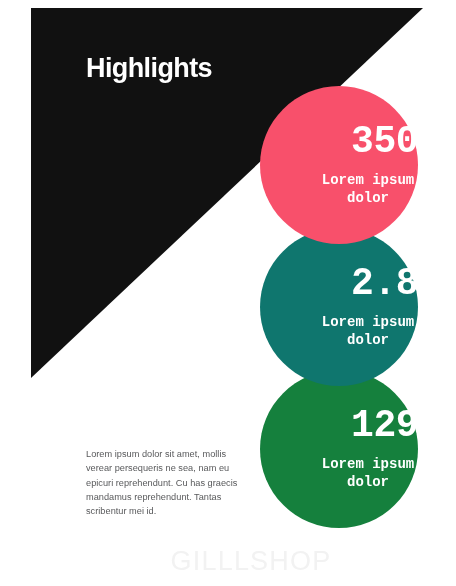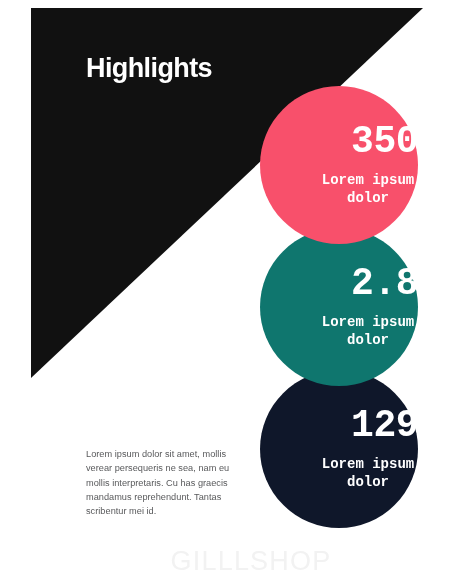--- a/index.html
+++ b/index.html
@@ -95,21 +95,21 @@
   .circle .caption {
     margin-top: 10px;
     font-size: 14px;
     font-weight: bold;
     line-height: 1.32;
     width: 100px;
   }
 
   #circle-1 { left: 237px; top: 86px;  background: #f8506b; z-index: 5; }
   #circle-2 { left: 237px; top: 228px; background: #0f766e; z-index: 4; }
-  #circle-3 { left: 237px; top: 370px; background: #0f172a; z-index: 3; }
+  #circle-3 { left: 237px; top: 370px; background: #15803d; z-index: 3; }
 
   
   .watermark {
     position: absolute;
     left: 0;
     right: 0;
     top: 546px;
     z-index: 2;
     text-align: center;
     color: #f2f2f2;
@@ -121,21 +121,21 @@
 </head>
 <body>
 
 <div id="slide">
 
   <div class="black-panel"></div>
 
   <h1 class="title">Highlights</h1>
 
 
-  <p class="footer-text">Lorem ipsum dolor sit amet, mollis verear persequeris ne sea, nam eu mollis interpretaris. Cu has graecis mandamus reprehendunt. Tantas scribentur mei id.</p>
+  <p class="footer-text">Lorem ipsum dolor sit amet, mollis verear persequeris ne sea, nam eu epicuri reprehendunt. Cu has graecis mandamus reprehendunt. Tantas scribentur mei id.</p>
 
   <div class="circle" id="circle-1">
     <div class="value">350</div>
     <div class="caption">Lorem ipsum dolor</div>
   </div>
 
   <div class="circle" id="circle-2">
     <div class="value">2.8</div>
     <div class="caption">Lorem ipsum dolor</div>
   </div>

